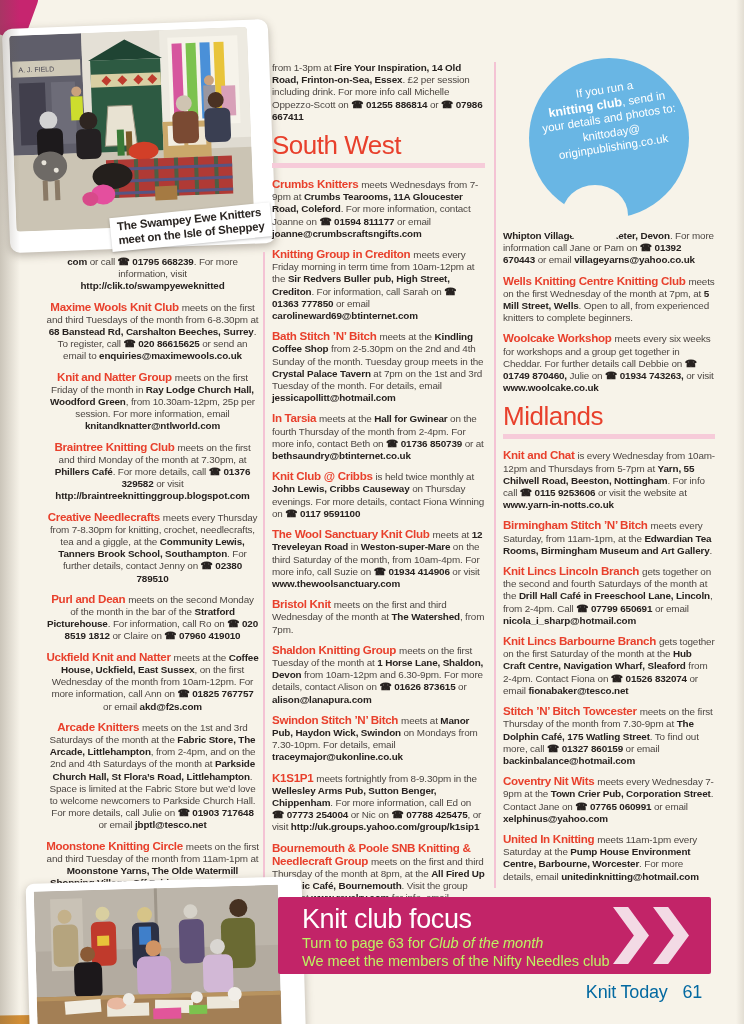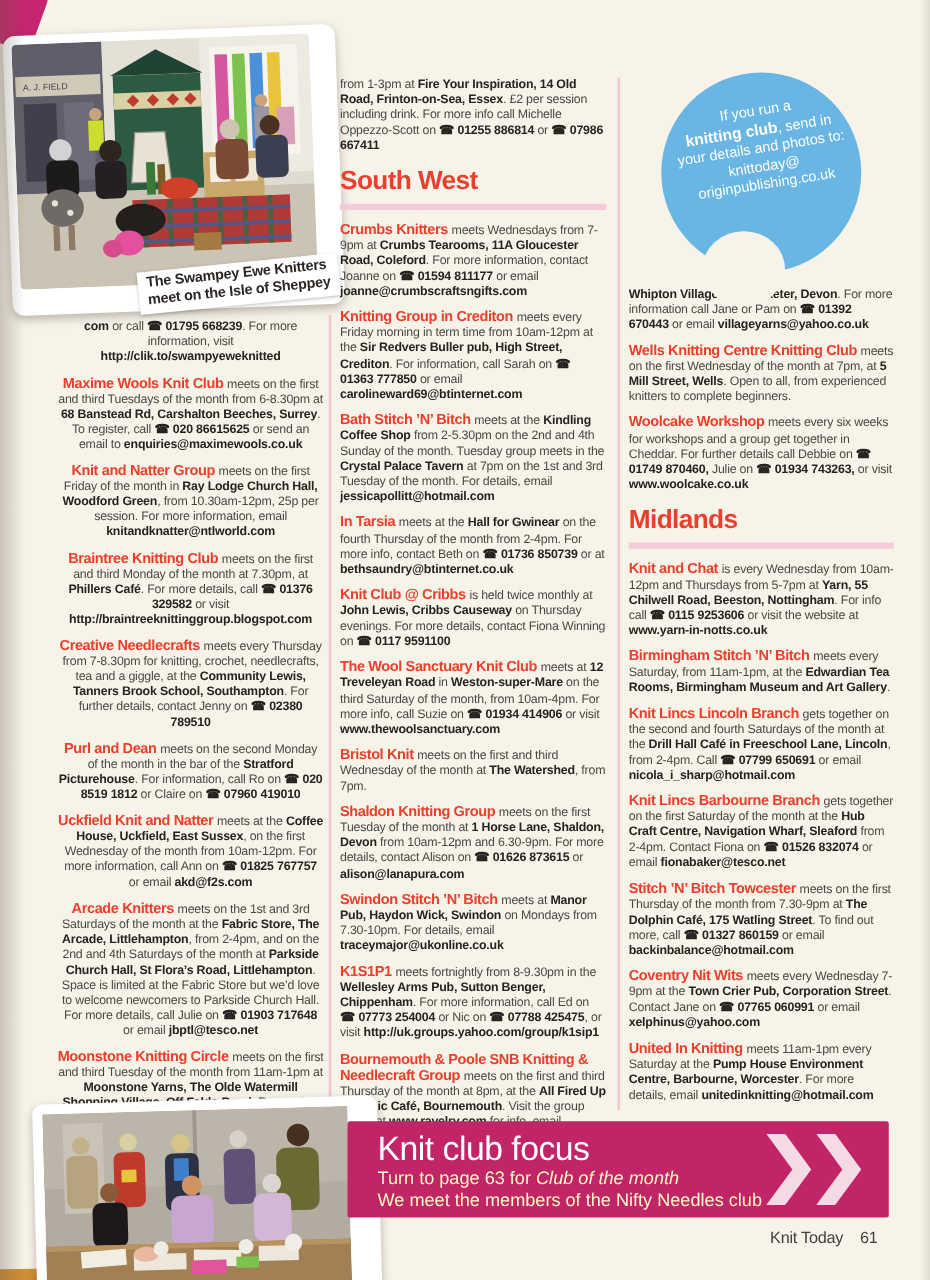--- a/index.html
+++ b/index.html
@@ -29,41 +29,41 @@
   .col{position:absolute;}
   #col-left{left:46px;top:256px;width:213px;text-align:center;}
   #col-mid{left:272px;top:62px;width:213px;}
   #col-right{left:503px;top:56px;width:212px;}
   .col-sep{position:absolute;width:2px;background:#f4c3d4;}
   #sep-1{left:263px;top:252px;height:636px;}
   #sep-2{left:494px;top:62px;height:826px;}
   .entry{font-size:9.9px;line-height:12.2px;letter-spacing:-.15px;color:#4c4642;margin:0 0 8px;}
   .entry b{color:#272220;}
   .club{font-size:11.6px;color:#e8402c;font-weight:bold;letter-spacing:-.3px;}
-  .section-heading{margin:0;font-size:21px;line-height:28px;font-weight:700;color:#e8402c;
+  .section-heading{margin:0;font-size:26px;line-height:28px;font-weight:400;color:#e8402c;
         letter-spacing:-.5px;}
   .heading-bar{height:5px;background:#f6cbd9;margin:4px 0 10px;}
   
   .badge{position:relative;width:160px;height:158px;margin:2px auto 14px;}
   .badge-circle{position:absolute;left:0;top:0;width:160px;height:160px;border-radius:50%;background:#69b6e4;}
   .badge-bite{position:absolute;left:33px;top:127px;width:66px;height:60px;border-radius:50%;background:#f7f3e9;}
   .badge-text{position:absolute;left:0;top:24px;width:160px;transform:rotate(-9deg);
         color:#fff;text-align:center;font-size:11.5px;line-height:14.5px;}
   .badge-text b{font-size:12.5px;}
   
   #banner{position:absolute;left:278px;top:897px;width:433px;height:77px;background:#c22468;
         border-radius:2px;color:#fff;}
   #banner .txt{position:absolute;left:24px;top:7px;}
   .banner-title{font-size:27px;line-height:30px;font-weight:400;letter-spacing:-.4px;}
-  .banner-sub{font-size:14.5px;line-height:18px;color:#fef9c3;}
+  .banner-sub{font-size:14.5px;line-height:18px;color:#bef264;}
   .chevrons{position:absolute;right:22px;top:10px;}
   .chevron{display:inline-block;width:36px;height:57px;background:#f3dae5;margin-left:4px;
         clip-path:polygon(0 0,42% 0,100% 50%,42% 100%,0 100%,58% 50%);}
   
-  #footer{position:absolute;right:42px;top:982px;font-size:13px;color:#404040;letter-spacing:-.2px;}
+  #footer{position:absolute;right:42px;top:982px;font-size:18px;color:#0369a1;letter-spacing:-.2px;}
   #footer .num{margin-left:10px;}
 </style>
 </head>
 <body>
 
 <div id="page">
 
   <div class="corner-wedge"></div>
   <div class="edge-bottom-strip"></div>
 

